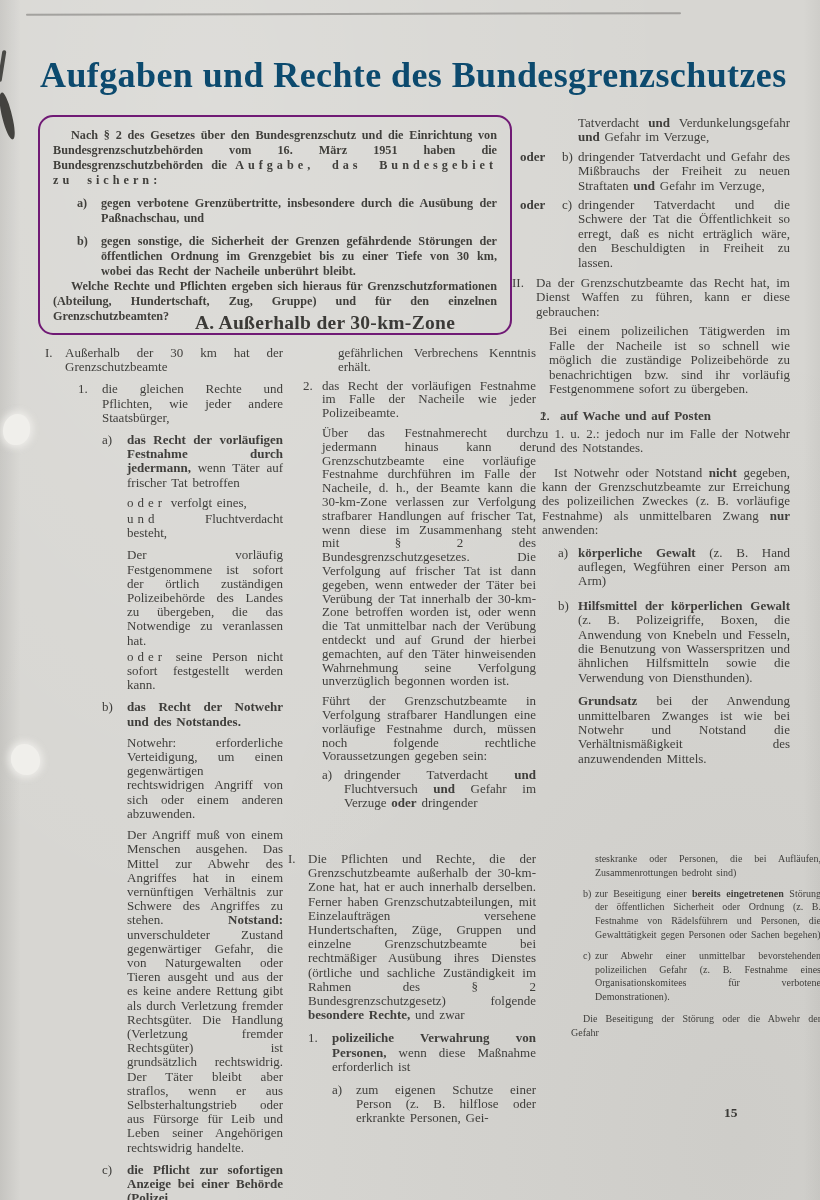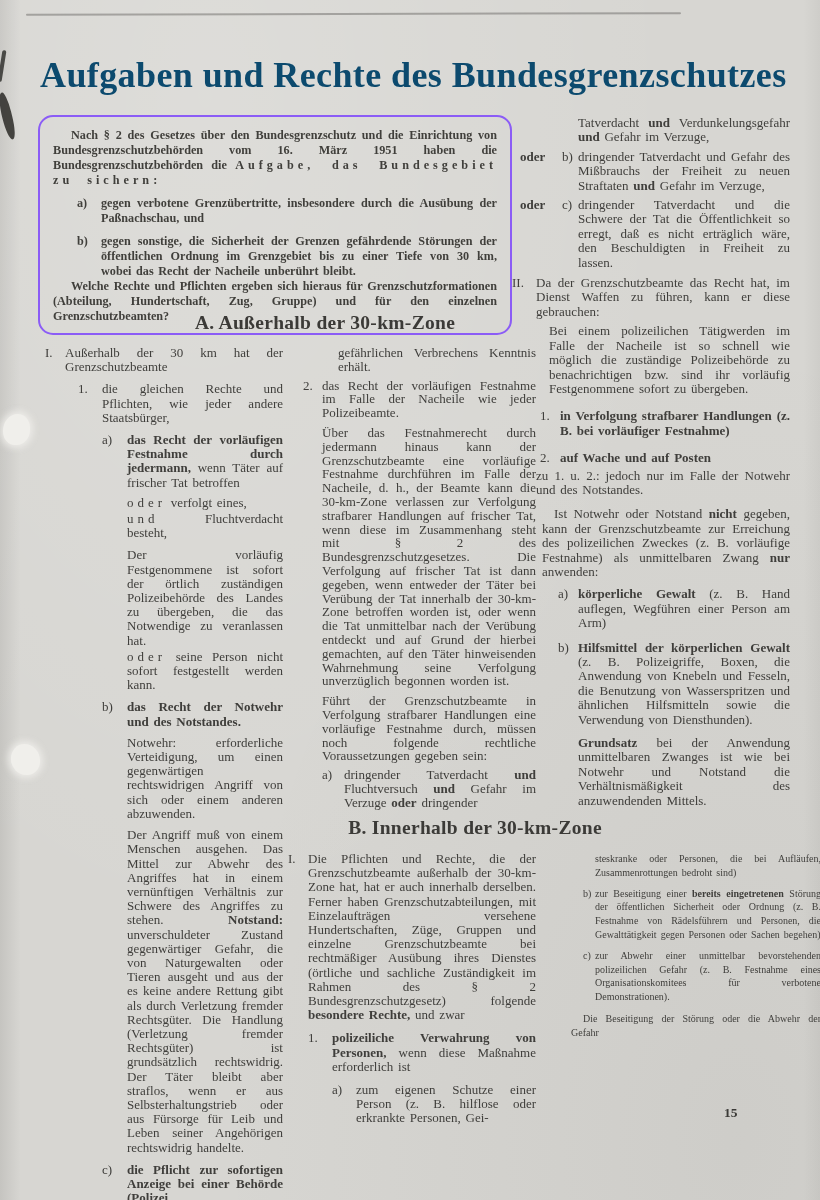--- a/index.html
+++ b/index.html
@@ -33,21 +33,21 @@
   .spot-1{position:absolute;left:3px;top:414px;width:27px;height:31px;background:#f0efeb;border-radius:58% 48% 52% 46%;box-shadow:0 0 7px 3px rgba(240,239,235,0.85);}
   .spot-2{position:absolute;left:11px;top:744px;width:29px;height:31px;background:#f0efeb;border-radius:48% 56% 46% 54%;box-shadow:0 0 7px 3px rgba(240,239,235,0.85);}
 
   .title{
     position:absolute;left:40px;top:54px;width:752px;
     font-size:36px;font-weight:700;letter-spacing:0.4px;
     color:#0c4a6e;white-space:nowrap;
   }
   .intro-box{
     position:absolute;left:38px;top:115px;width:444px;
-    border:2px solid #8b5cf6;border-radius:15px;
+    border:2px solid #701a75;border-radius:15px;
     padding:11px 13px 9px 13px;
     font-size:12.2px;line-height:15px;font-weight:700;
     color:#403f3b;text-align:justify;word-spacing:1.5px;
   }
   .sec-heading{
     position:absolute;text-align:center;
     font-size:19.5px;font-weight:700;color:#3b3a37;
     letter-spacing:0.3px;white-space:nowrap;
   }
   .sec-a{left:95px;top:312px;width:460px;}
@@ -85,21 +85,20 @@
   <div class="title">Aufgaben und Rechte des Bundesgrenzschutzes</div>
 
   <div class="intro-box">
       <div class="blk" style="text-indent: 18px;"><span>Nach § 2 des Gesetzes über den Bundesgrenzschutz und die Einrichtung von Bundesgrenzschutzbehörden vom 16. März 1951 haben die Bundesgrenzschutzbehörden die </span><span class="sp">Aufgabe, das Bundesgebiet zu sichern:</span></div>
       <div class="blk" style="padding-left: 48px; margin-top: 8px;"><span class="lbl" style="left: 24px;">a)</span><span>gegen verbotene Grenzübertritte, insbesondere durch die Ausübung der Paßnachschau, und</span></div>
       <div class="blk" style="padding-left: 48px; margin-top: 8px;"><span class="lbl" style="left: 24px;">b)</span><span>gegen sonstige, die Sicherheit der Grenzen gefährdende Störungen der öffentlichen Ordnung im Grenzgebiet bis zu einer Tiefe von 30 km, wobei das Recht der Nacheile unberührt bleibt.</span></div>
       <div class="blk" style="text-indent: 18px; margin-top: 0;"><span>Welche Rechte und Pflichten ergeben sich hieraus für Grenzschutzformationen (Abteilung, Hundertschaft, Zug, Gruppe) und für den einzelnen Grenzschutzbeamten?</span></div>
     </div>
 
   <div class="sec-heading sec-a">A. Außerhalb der 30-km-Zone</div>
-  <div class="sec-heading sec-b">B. Innerhalb der 30-km-Zone</div>
 
   <div class="col col-left">
       <div class="blk" style="padding-left: 20px;"><span class="lbl" style="left: 0px;">I.</span><span>Außerhalb der 30 km hat der Grenzschutzbeamte</span></div>
       <div class="blk" style="padding-left: 57px; margin-top: 8px;"><span class="lbl" style="left: 33px;">1.</span><span>die gleichen Rechte und Pflichten, wie jeder andere Staatsbürger,</span></div>
       <div class="blk" style="padding-left: 82px; margin-top: 8px;"><span class="lbl" style="left: 57px;">a)</span><span class="b">das Recht der vorläufigen Festnahme durch jedermann,</span><span> wenn Täter auf frischer Tat betroffen</span></div>
       <div class="blk" style="padding-left: 82px; margin-top: 6px;"><span class="sp">oder</span><span> verfolgt eines,</span></div>
       <div class="blk" style="padding-left: 82px; margin-top: 2px;"><span class="sp">und</span><span> Fluchtverdacht besteht,</span></div>
       <div class="blk" style="padding-left: 82px; margin-top: 8px;"><span>Der vorläufig Festgenommene ist sofort der örtlich zuständigen Polizeibehörde des Landes zu übergeben, die das Notwendige zu veranlassen hat.</span></div>
       <div class="blk" style="padding-left: 82px; margin-top: 2px;"><span class="sp">oder</span><span> seine Person nicht sofort festgestellt werden kann.</span></div>
       <div class="blk" style="padding-left: 82px; margin-top: 8px;"><span class="lbl" style="left: 57px;">b)</span><span class="b">das Recht der Notwehr und des Notstandes.</span></div>
@@ -118,21 +117,21 @@
       <div class="blk" style="padding-left: 20px;"><span class="lbl" style="left: 0px;">I.</span><span>Die Pflichten und Rechte, die der Grenzschutzbeamte außerhalb der 30-km-Zone hat, hat er auch innerhalb derselben. Ferner haben Grenzschutzabteilungen, mit Einzelaufträgen versehene Hundertschaften, Züge, Gruppen und einzelne Grenzschutzbeamte bei rechtmäßiger Ausübung ihres Dienstes (örtliche und sachliche Zuständigkeit im Rahmen des § 2 Bundesgrenzschutzgesetz) folgende </span><span class="b">besondere Rechte,</span><span> und zwar</span></div>
       <div class="blk" style="padding-left: 44px; margin-top: 9px;"><span class="lbl" style="left: 20px;">1.</span><span class="b">polizeiliche Verwahrung von Personen,</span><span> wenn diese Maßnahme erforderlich ist</span></div>
       <div class="blk" style="padding-left: 68px; margin-top: 9px;"><span class="lbl" style="left: 44px;">a)</span><span>zum eigenen Schutze einer Person (z. B. hilflose oder erkrankte Personen, Gei-</span></div>
     </div>
   <div class="col col-right-top">
       <div class="blk" style="padding-left: 66px;"><span>Tatverdacht </span><span class="b">und</span><span> Verdunkelungsgefahr </span><span class="b">und</span><span> Gefahr im Verzuge,</span></div>
       <div class="blk" style="padding-left: 66px; margin-top: 5px;"><span class="lbl b" style="left: 8px;">oder</span><span class="lbl" style="left: 50px;">b)</span><span>dringender Tatverdacht und Gefahr des Mißbrauchs der Freiheit zu neuen Straftaten </span><span class="b">und</span><span> Gefahr im Verzuge,</span></div>
       <div class="blk" style="padding-left: 66px; margin-top: 5px;"><span class="lbl b" style="left: 8px;">oder</span><span class="lbl" style="left: 50px;">c)</span><span>dringender Tatverdacht und die Schwere der Tat die Öffentlichkeit so erregt, daß es nicht erträglich wäre, den Beschuldigten in Freiheit zu lassen.</span></div>
       <div class="blk" style="padding-left: 24px; margin-top: 6px;"><span class="lbl" style="left: 0px;">II.</span><span>Da der Grenzschutzbeamte das Recht hat, im Dienst Waffen zu führen, kann er diese gebrauchen:</span></div>
       <div class="blk" style="padding-left: 37px; margin-top: 5px;"><span>Bei einem polizeilichen Tätigwerden im Falle der Nacheile ist so schnell wie möglich die zuständige Polizeibehörde zu benachrichtigen bzw. sind ihr vorläufig Festgenommene sofort zu übergeben.</span></div>
-      <div class="blk" style="padding-left: 48px; margin-top: 13px;"><span class="lbl" style="left: 28px;">1.</span><span class="b">in Verfolgung strafbarer Handlungen (z. B. bei vorläufiger Festnahme)</span></div>
+      <div class="blk" style="padding-left: 48px; margin-top: 13px;"><span class="lbl" style="left: 28px;">1.</span></div>
       <div class="blk" style="padding-left: 48px; margin-top: 13px;"><span class="lbl" style="left: 28px;">2.</span><span class="b">auf Wache und auf Posten</span></div>
       <div class="blk" style="padding-left: 24px; margin-top: 3px;"><span>zu 1. u. 2.: jedoch nur im Falle der Notwehr und des Notstandes.</span></div>
       <div class="blk" style="padding-left: 30px; text-indent: 12px; margin-top: 10px;"><span>Ist Notwehr oder Notstand </span><span class="b">nicht</span><span> gegeben, kann der Grenzschutzbeamte zur Erreichung des polizeilichen Zweckes (z. B. vorläufige Festnahme) als unmittelbaren Zwang </span><span class="b">nur</span><span> anwenden:</span></div>
       <div class="blk" style="padding-left: 66px; margin-top: 8px;"><span class="lbl" style="left: 46px;">a)</span><span class="b">körperliche Gewalt</span><span> (z. B. Hand auflegen, Wegführen einer Person am Arm)</span></div>
       <div class="blk" style="padding-left: 66px; margin-top: 10px;"><span class="lbl" style="left: 46px;">b)</span><span class="b">Hilfsmittel der körperlichen Gewalt</span><span> (z. B. Polizeigriffe, Boxen, die Anwendung von Knebeln und Fesseln, die Benutzung von Wasserspritzen und ähnlichen Hilfsmitteln sowie die Verwendung von Diensthunden).</span></div>
       <div class="blk" style="padding-left: 66px; margin-top: 9px;"><span class="b">Grundsatz</span><span> bei der Anwendung unmittelbaren Zwanges ist wie bei Notwehr und Notstand die Verhältnismäßigkeit des anzuwendenden Mittels.</span></div>
     </div>
   <div class="col col-right-b">
       <div class="blk" style="padding-left: 24px;"><span>steskranke oder Personen, die bei Aufläufen, Zusammenrottungen bedroht sind)</span></div>
       <div class="blk" style="padding-left: 24px; margin-top: 7px;"><span class="lbl" style="left: 12px;">b)</span><span>zur Beseitigung einer </span><span class="b">bereits eingetretenen</span><span> Störung der öffentlichen Sicherheit oder Ordnung (z. B. Festnahme von Rädelsführern und Personen, die Gewalttätigkeit gegen Personen oder Sachen begehen)</span></div>

